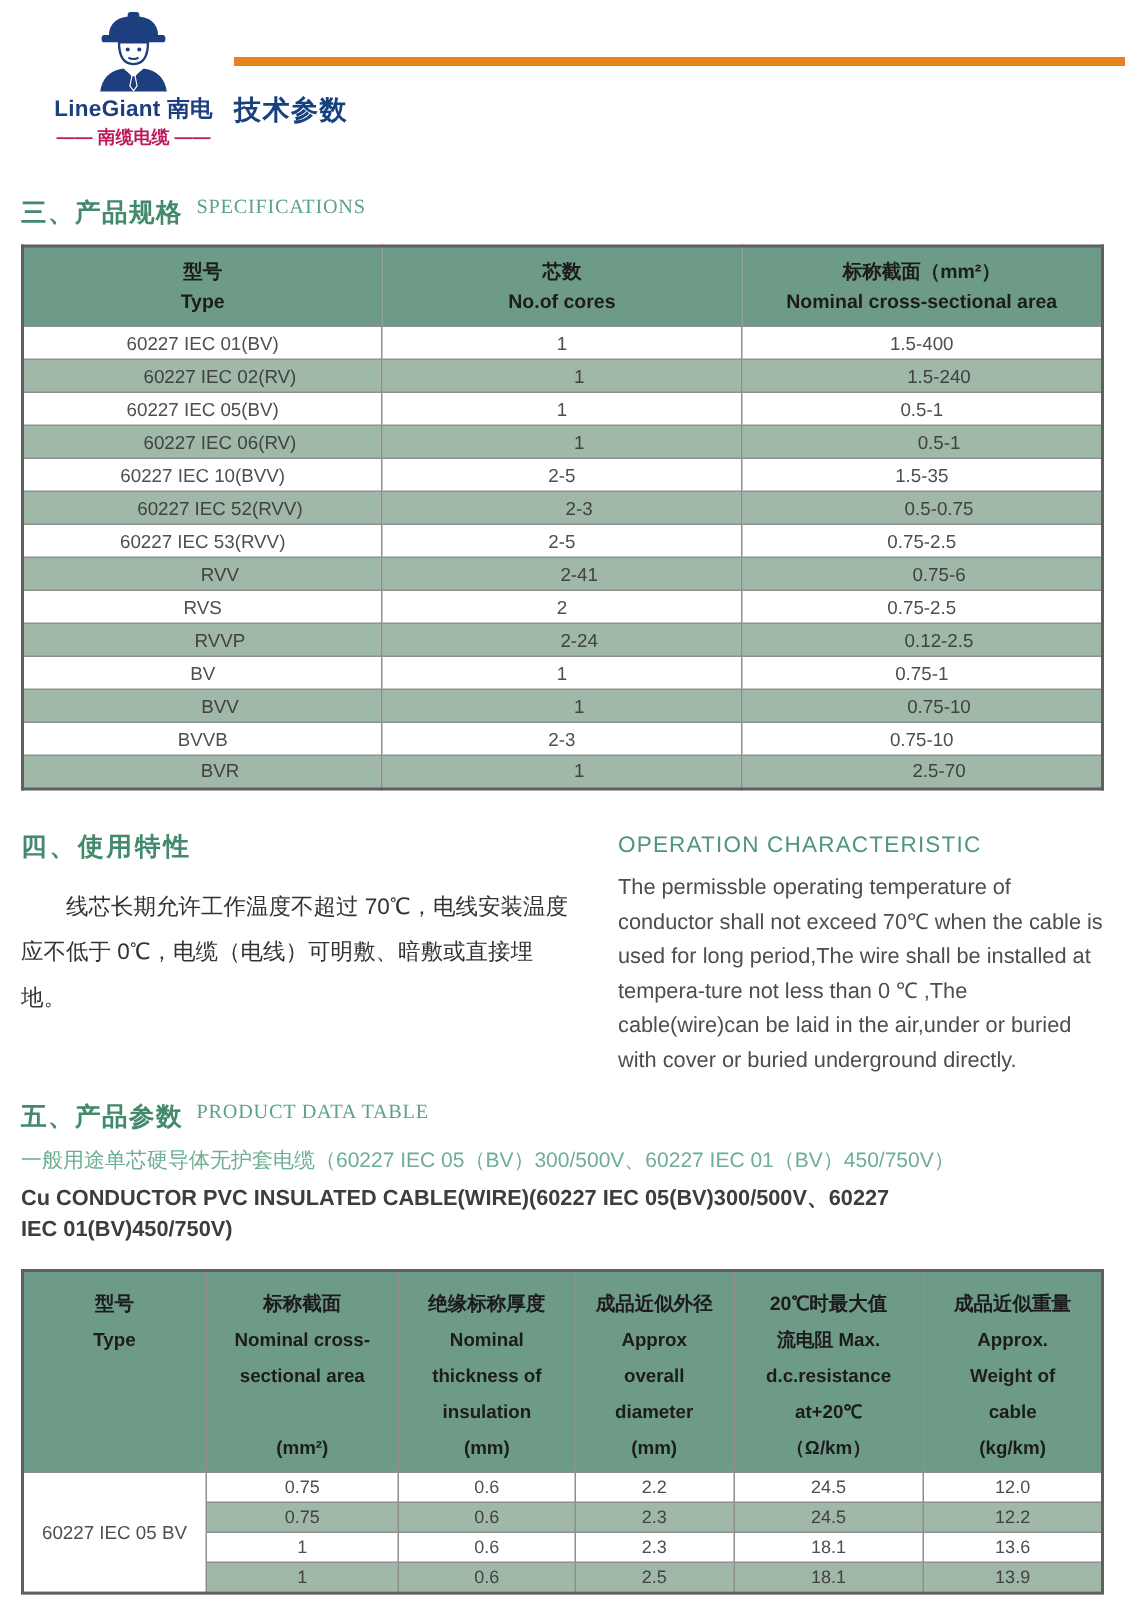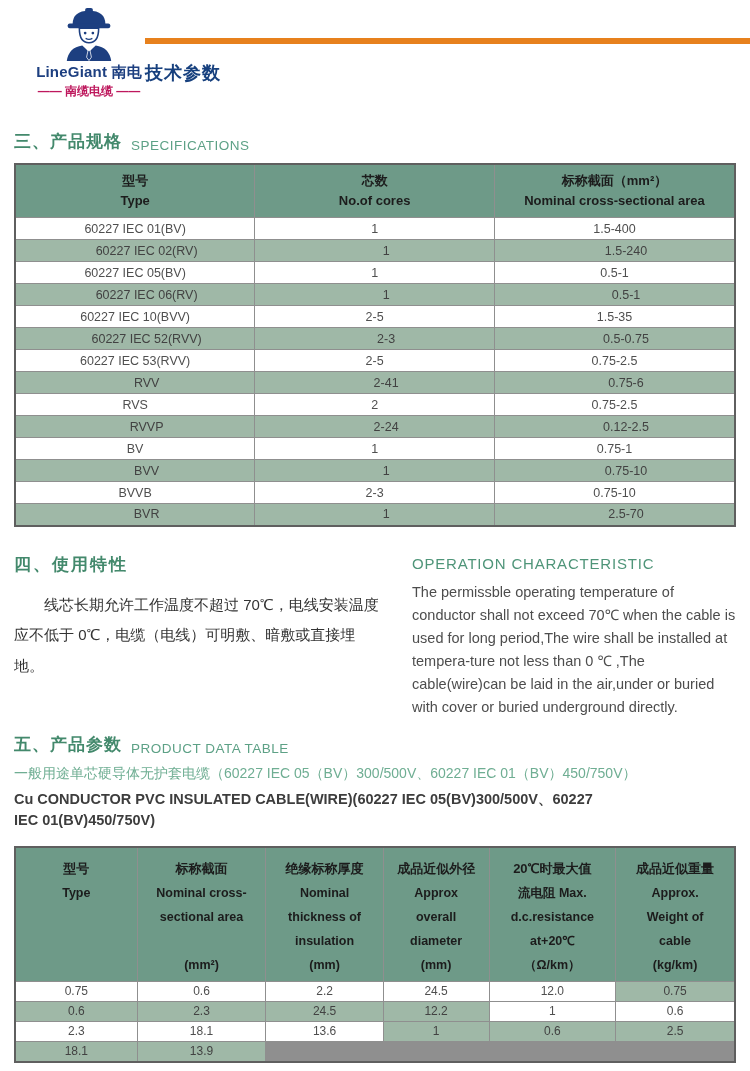--- a/index.html
+++ b/index.html
@@ -7,26 +7,26 @@
   .page {
     width:750px; height:1071px; position:relative; background:#fff;
     font-family:"Liberation Sans", sans-serif; overflow:hidden;
   }
   
   .hdr { position:relative; height:118px; }
   .logo { position:absolute; left:33px; top:6px; width:112px; text-align:center; }
   .logo svg { display:block; margin:0 auto; }
   .brand { color:#1d3f80; font-weight:bold; font-size:15px; letter-spacing:0.2px; margin-top:1px; }
   .brand-sub { color:#be185d; font-size:12px; font-weight:bold; margin-top:1px; }
-  .hdr-right { position:absolute; left:145px; right:0; top:38px; }
+  .hdr-right { position:absolute; left:156px; right:0; top:38px; }
   .orange-rule { height:6px; background:#e7811d; }
   .page-title { margin-top:17px; font-size:18px; font-weight:bold; color:#17407e; letter-spacing:1px; }
   
   .content { padding:0 14px; }
-  .sec-title-row { display:flex; align-items:flex-end; }
+  .sec-title-row { display:flex; align-items:flex-start;font-family:Liberation Serif, serif; }
   .sec-title-cn { font-size:17px; font-weight:bold; color:#43896c; letter-spacing:1px; }
   .sec-title-en { font-size:13.5px; color:#5da186; margin-left:9px; letter-spacing:0.5px; }
   
   .sec3 { margin-top:12px; }
   .t1 { width:100%; border-collapse:collapse; margin-top:10px; border:2px solid #5f5f5f; }
   .t1 th, .t1 td { border:1px solid #8f8f8f; text-align:center; }
   .t1 th { background:#6e9a88; color:#1c1c1c; font-size:13px; padding:4px 0 6px 0; }
   .t1 th .cn { height:22px; line-height:24px; font-weight:bold; }
   .t1 th .en { height:20px; line-height:20px; font-weight:bold; }
   .t1 td { height:22px; font-size:12.5px; color:#4f4f4f; background:#fff; }
@@ -260,20 +260,21 @@
           <div class="ln">（Ω/km）</div>
         </div>
         <div class="t2-h">
           <div class="ln">成品近似重量</div>
           <div class="ln">Approx.</div>
           <div class="ln">Weight of</div>
           <div class="ln">cable</div>
           <div class="ln">(kg/km)</div>
         </div>
 
+        <div class="t2-type">60227 IEC 05 BV</div>
 
           <div class="t2-row">
             <div class="t2-cell">0.75</div>
             <div class="t2-cell">0.6</div>
             <div class="t2-cell">2.2</div>
             <div class="t2-cell">24.5</div>
             <div class="t2-cell">12.0</div>
           </div>
 
           <div class="t2-row alt">

